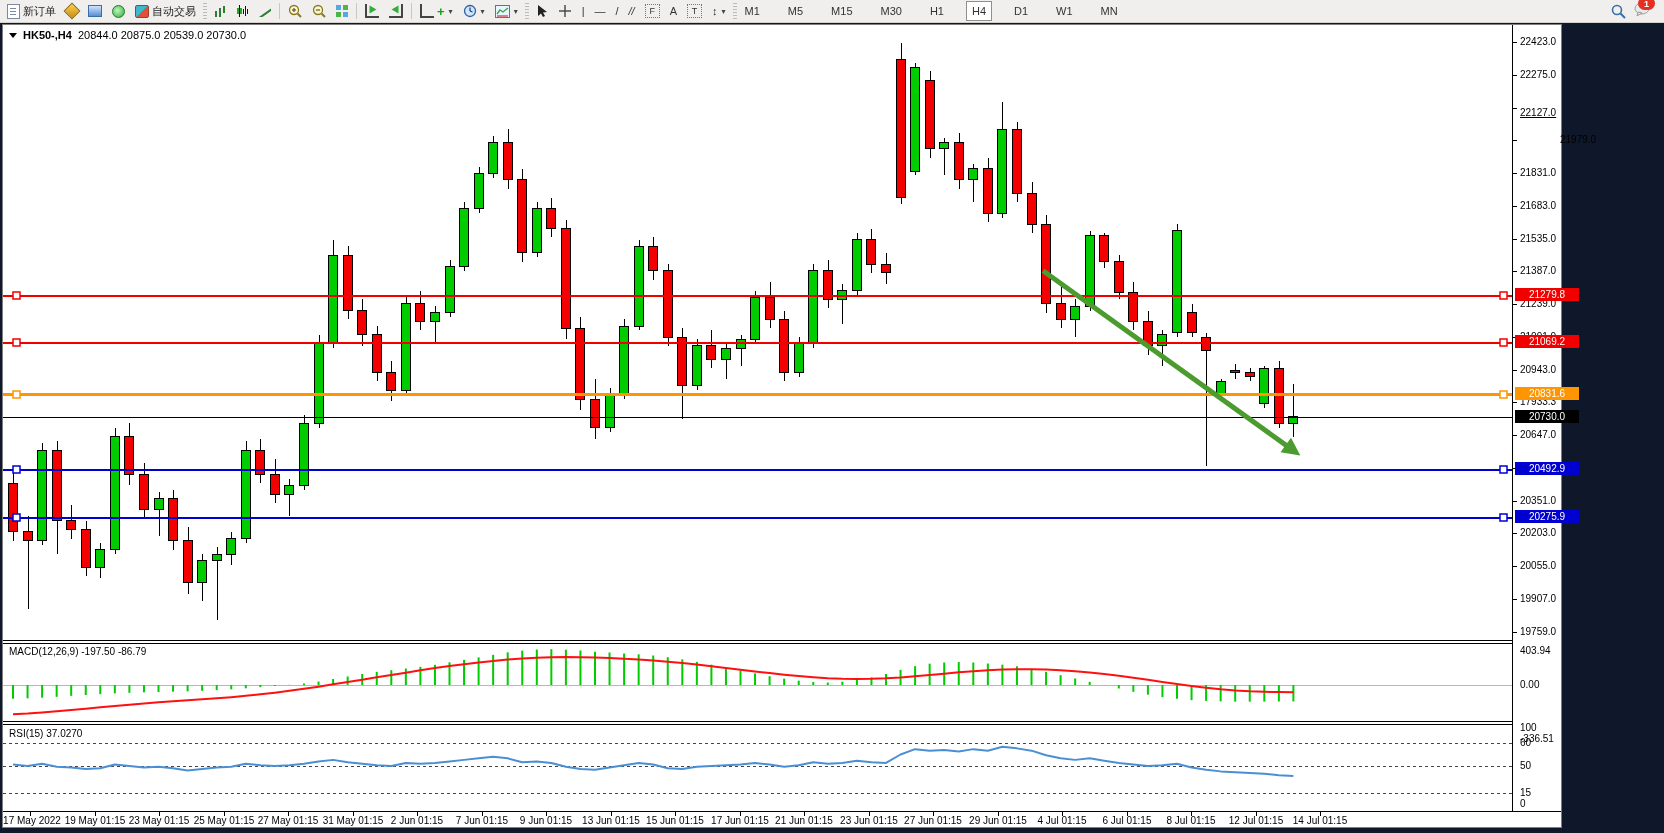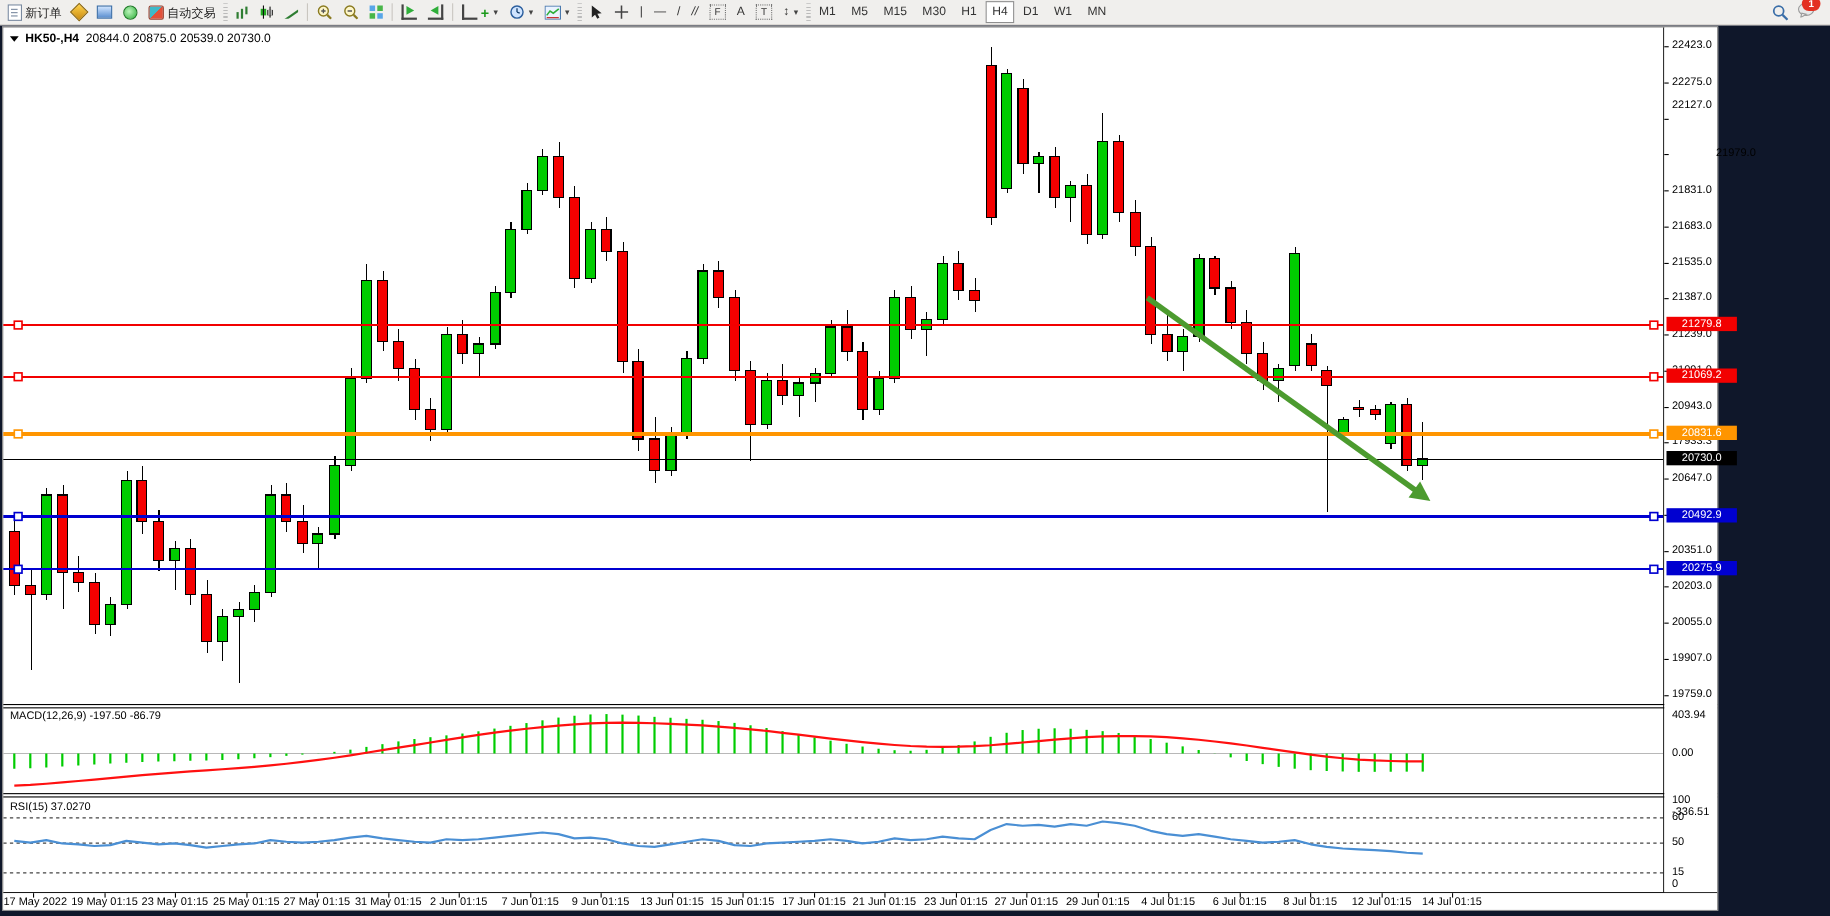--- a/index.html
+++ b/index.html
@@ -178,21 +178,21 @@
         <span class="glyph">A</span>
       </div>
     <div class="tb-btn">
         <span class="ic ic-tbox">T</span>
       </div>
     <div class="tb-btn">
       <span class="glyph">↕</span>
       <span class="caret">▾</span>
     </div>
     <div class="tb-grip"></div>
-    <div id="tf-bar" style="display:flex;align-items:center;gap:2px;">
+    <div id="tf-bar" style="display:flex;align-items:center;gap:16px;">
         <div class="tf-btn">M1</div>
         <div class="tf-btn">M5</div>
         <div class="tf-btn">M15</div>
         <div class="tf-btn">M30</div>
         <div class="tf-btn">H1</div>
         <div class="tf-btn active">H4</div>
         <div class="tf-btn">D1</div>
         <div class="tf-btn">W1</div>
         <div class="tf-btn">MN</div>
       </div>
@@ -529,21 +529,21 @@
     <div class="sep-line" style="top:699px"></div>
     <div class="sep-line" style="top:786px"></div>
 
     <div id="axis-v"></div>
     <div id="axis-strip">
         <div class="ptick" style="top: 17px;"></div>
         <div class="plabel" style="top: 11px;">22423.0</div>
         <div class="ptick" style="top: 50px;"></div>
         <div class="plabel" style="top: 44px;">22275.0</div>
         <div class="ptick" style="top: 83px;"></div>
-        <div class="plabel" style="top: 65px;">22127.0</div>
+        <div class="plabel" style="top: 82px; text-decoration: underline;">22127.0</div>
         <div class="ptick" style="top: 115px;"></div>
         <div class="plabel" style="top: 109px; margin-left: 40px;">21979.0</div>
         <div class="ptick" style="top: 148px;"></div>
         <div class="plabel" style="top: 142px;">21831.0</div>
         <div class="ptick" style="top: 181px;"></div>
         <div class="plabel" style="top: 175px;">21683.0</div>
         <div class="ptick" style="top: 214px;"></div>
         <div class="plabel" style="top: 208px;">21535.0</div>
         <div class="ptick" style="top: 246px;"></div>
         <div class="plabel" style="top: 240px;">21387.0</div>

